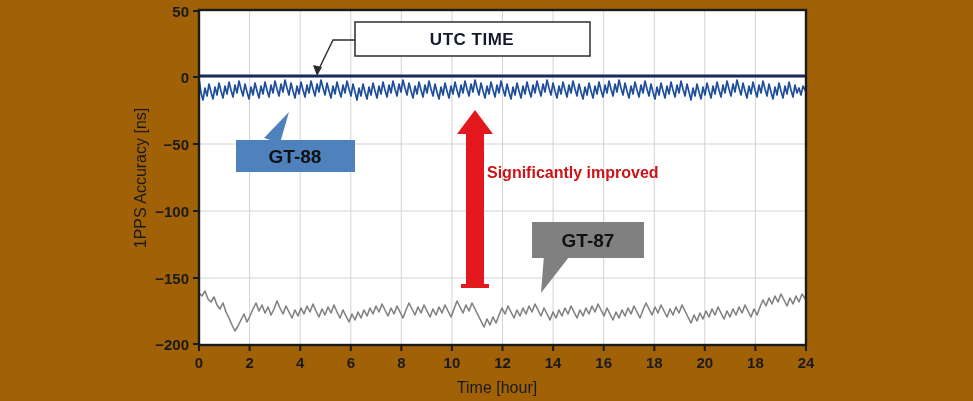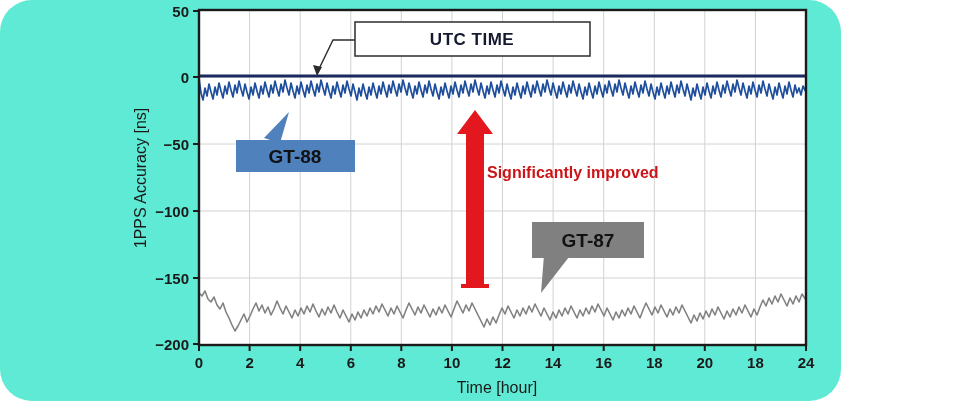--- a/index.html
+++ b/index.html
@@ -9,24 +9,23 @@
     background: #ffffff;
   }
   body {
     width: 973px;
     height: 401px;
     font-family: "Liberation Sans", sans-serif;
     overflow: hidden;
   }
   #figure {
     position: relative;
-    width: 841px;
+    width: 973px;
     height: 401px;
-    background: #5eead4;
-    border-radius: 32px;
+    background: #a16207;
   }
   #chart-svg {
     position: absolute;
     left: 0;
     top: 0;
     width: 973px;
     height: 401px;
   }
   .tick-label {
     font-family: "Liberation Sans", sans-serif;

